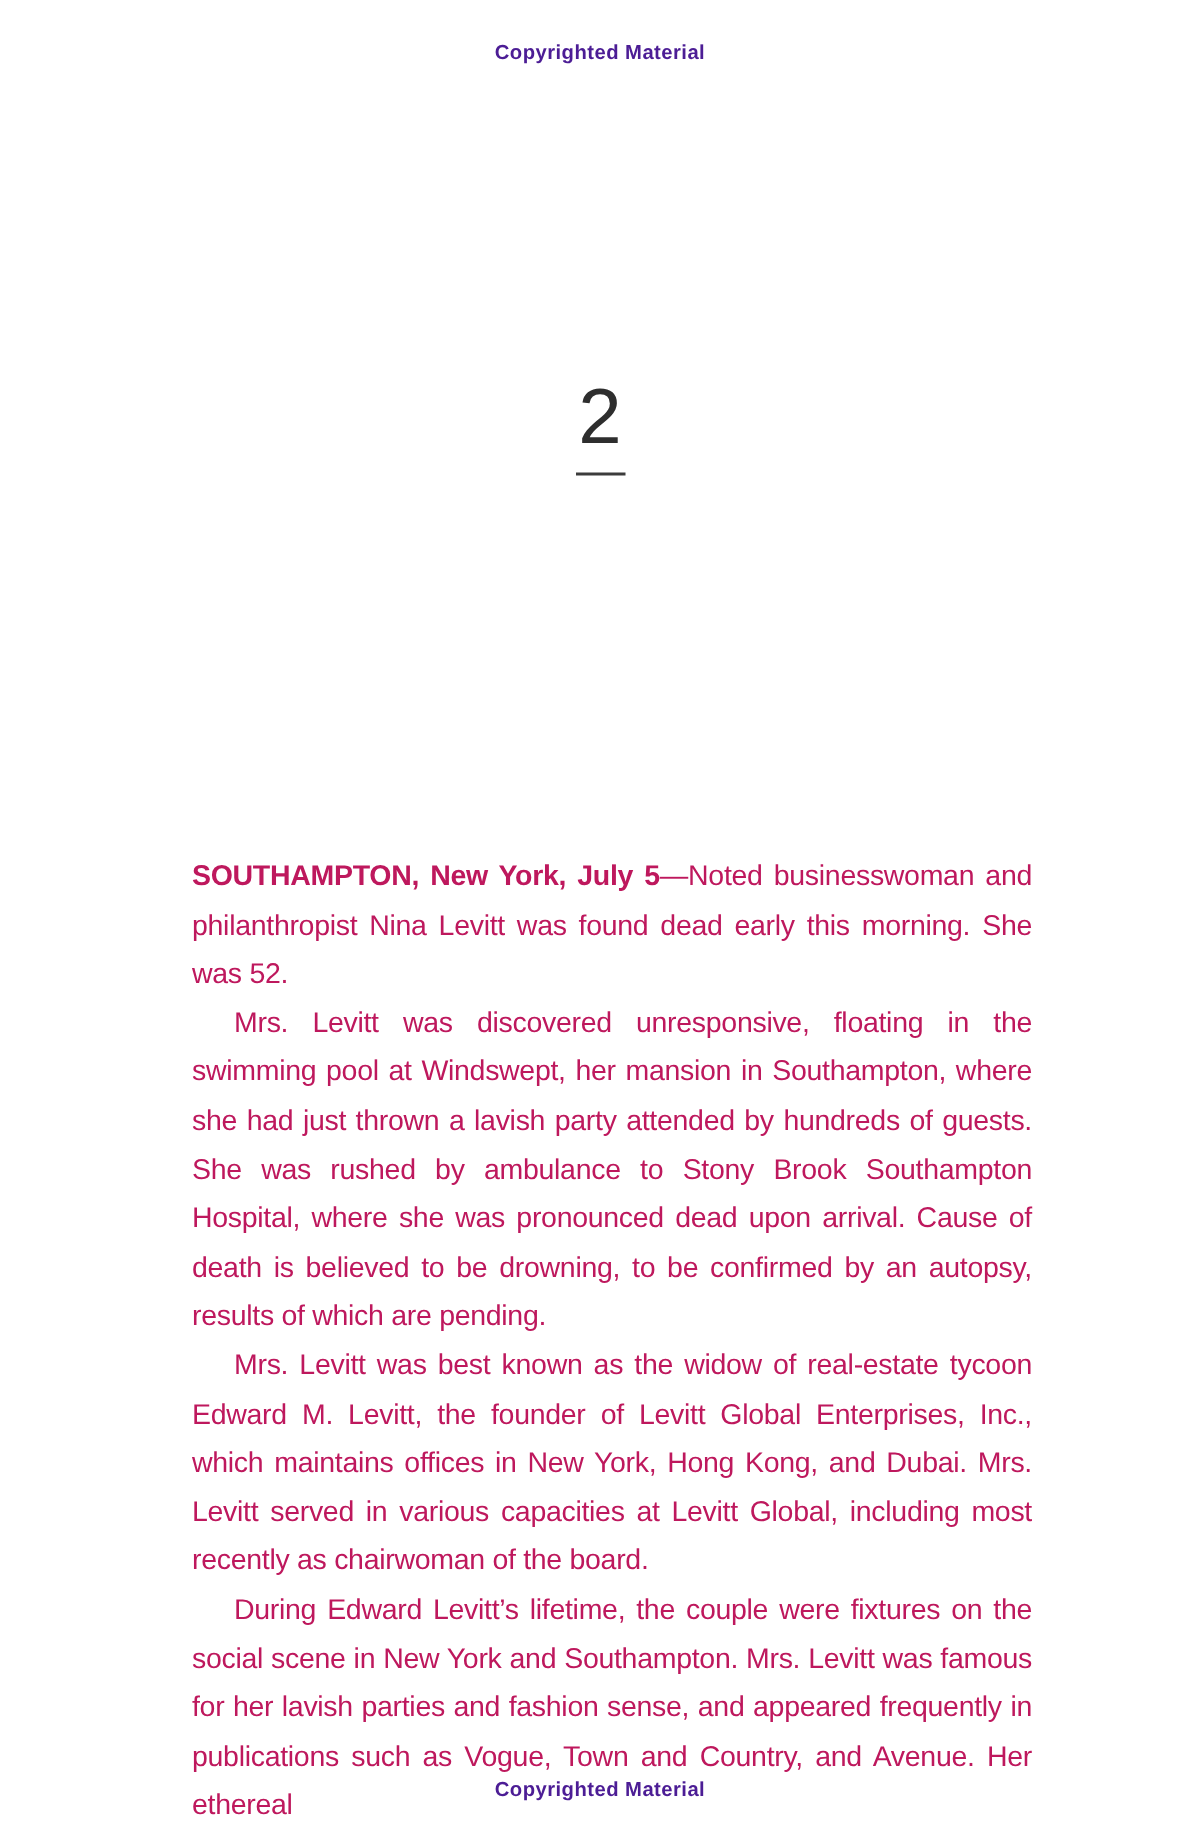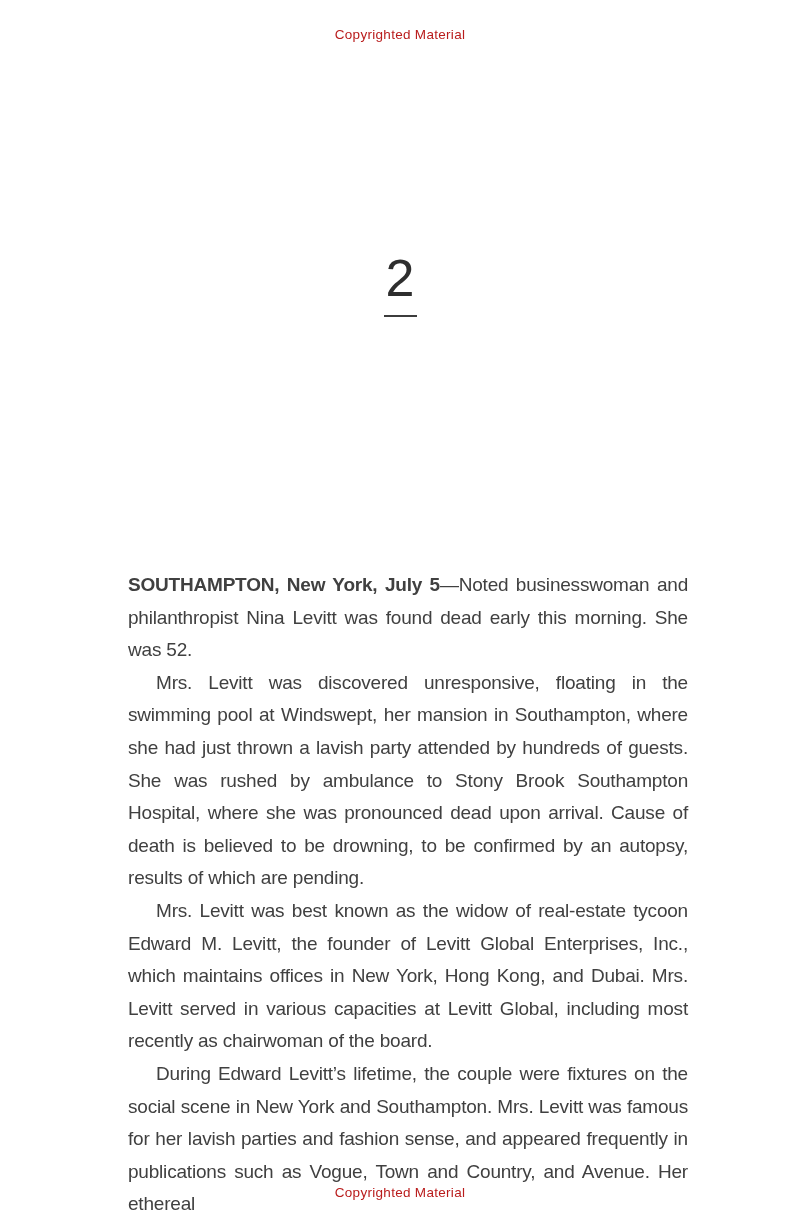--- a/index.html
+++ b/index.html
@@ -12,22 +12,22 @@
     background: #ffffff;
     position: relative;
     overflow: hidden;
     font-family: "Liberation Sans", sans-serif;
   }
   .copyright {
     position: absolute;
     left: 0;
     width: 100%;
     text-align: center;
-    color: #b91c1c;
-    font-weight: normal;
+    color: #4c1d95;
+    font-weight: bold;
     font-size: 13.5px;
     letter-spacing: 0.3px;
   }
   .copyright.top { top: 27px; }
   .copyright.bottom { top: 1185px; }
 
   .chapter-block {
     position: absolute;
     top: 252px;
     left: 0;
@@ -50,21 +50,21 @@
     margin: 11px auto 0 auto;
   }
 
   .article {
     position: absolute;
     left: 128px;
     top: 569px;
     width: 560px;
     font-size: 19px;
     line-height: 32.6px;
-    color: #404040;
+    color: #be185d;
     text-align: justify;
     letter-spacing: -0.2px;
     -webkit-hyphens: manual;
     hyphens: manual;
   }
   .para {
     margin: 0;
     padding: 0;
     text-indent: 28px;
   }

